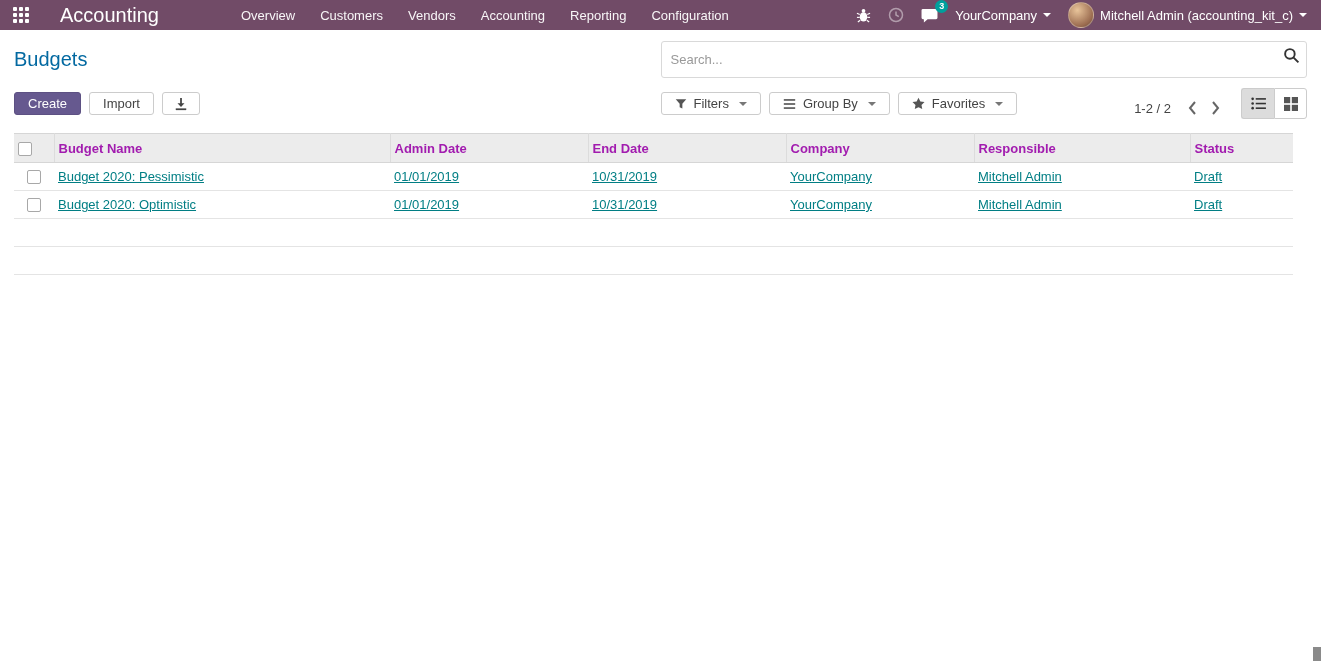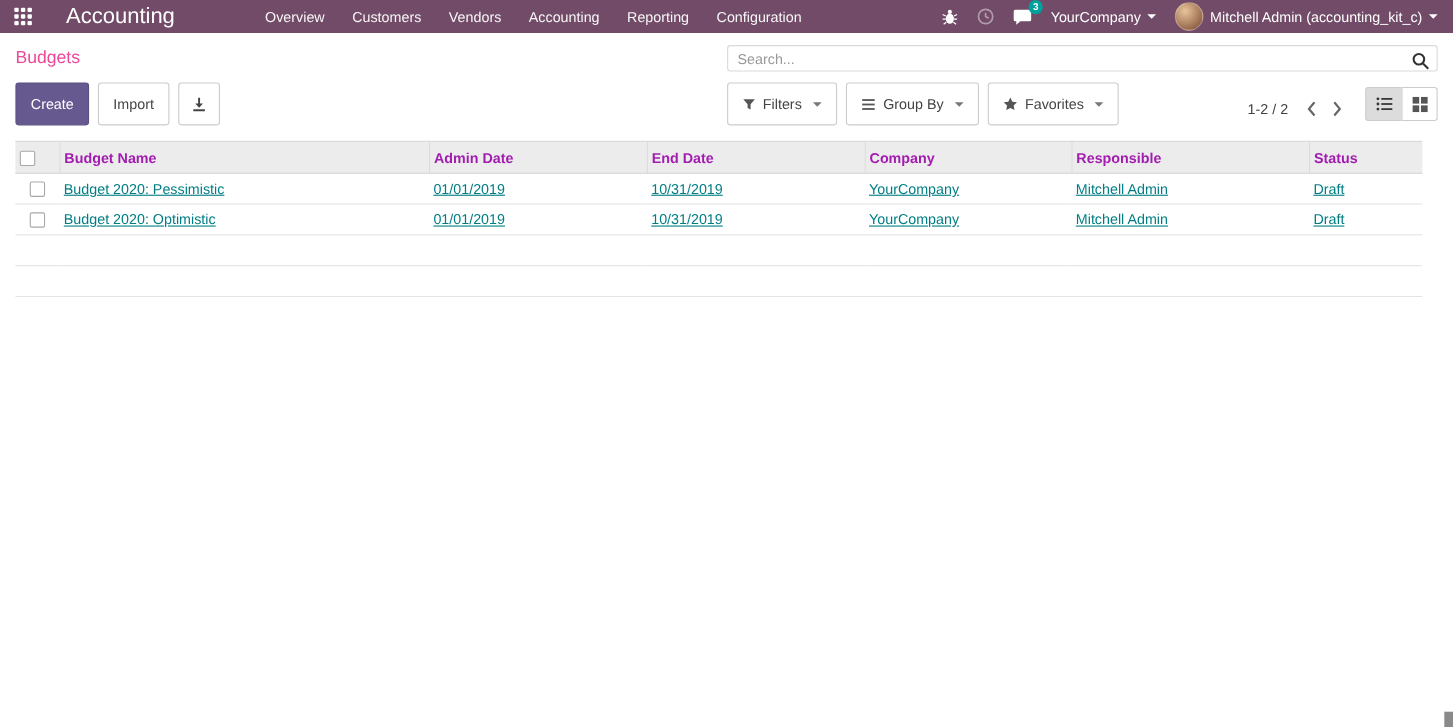--- a/index.html
+++ b/index.html
@@ -37,37 +37,37 @@
   .avatar {
     width: 26px; height: 26px; border-radius: 50%;
     background: radial-gradient(circle at 35% 30%, #e8c49a, #9a6b4f 70%, #5f4434);
     border: 1px solid rgba(255,255,255,.3); flex-shrink: 0;
   }
 
   
   .cp { padding: 11px 14px 0 14px; }
   .cp-row1 { display: flex; align-items: center; }
   .cp-row1 .half, .cp-row2 .half { width: 50%; }
-  .page-title { font-size: 16px; color: #ec4899; font-weight: 400; }
+  .page-title { font-size: 20px; color: #0369a1; font-weight: 400; }
   .searchbox { position: relative; }
   .searchbox input {
-    width: 100%; height: 24px; border: 1px solid #d9d9d9; border-radius: 3px;
+    width: 100%; height: 37px; border: 1px solid #d9d9d9; border-radius: 3px;
     padding: 0 32px 0 9px; font-size: 13px; font-family: inherit; color: #14532d; outline: none;
   }
   .searchbox input::placeholder { color: #999; }
   .search-icon { position: absolute; right: 7px; top: 6px; cursor: pointer; line-height: 0; }
 
   .cp-row2 { display: flex; align-items: center; margin-top: 10px; }
   .left-buttons { display: flex; gap: 8px; align-items: center; }
   .half-right { display: flex; align-items: center; justify-content: space-between; }
   .filter-group { display: flex; gap: 8px; align-items: center; }
   .right-tools { display: flex; align-items: flex-end; gap: 14px; }
 
   .btn {
-    height: 39px; padding: 0 13px; border: 1px solid #ccc; background: #fff; color: #444;
+    height: 23px; padding: 0 13px; border: 1px solid #ccc; background: #fff; color: #444;
     font-size: 13px; font-family: inherit; border-radius: 3px; cursor: pointer;
     display: inline-flex; align-items: center; gap: 7px; line-height: 1;
   }
   .btn-primary { background: #66598F; border-color: #5d5183; color: #fff; }
   .btn-icon { padding: 0 11px; }
   .btn .caret { color: #777; margin-left: 3px; }
   .btn svg { flex-shrink: 0; }
 
   .pager { display: flex; align-items: center; }
   .pager-range { color: #444; margin-right: 10px; }

